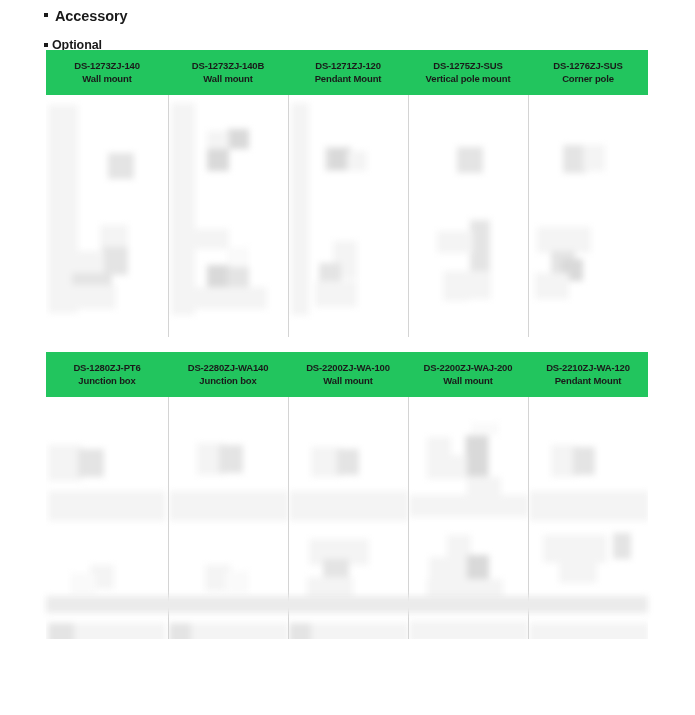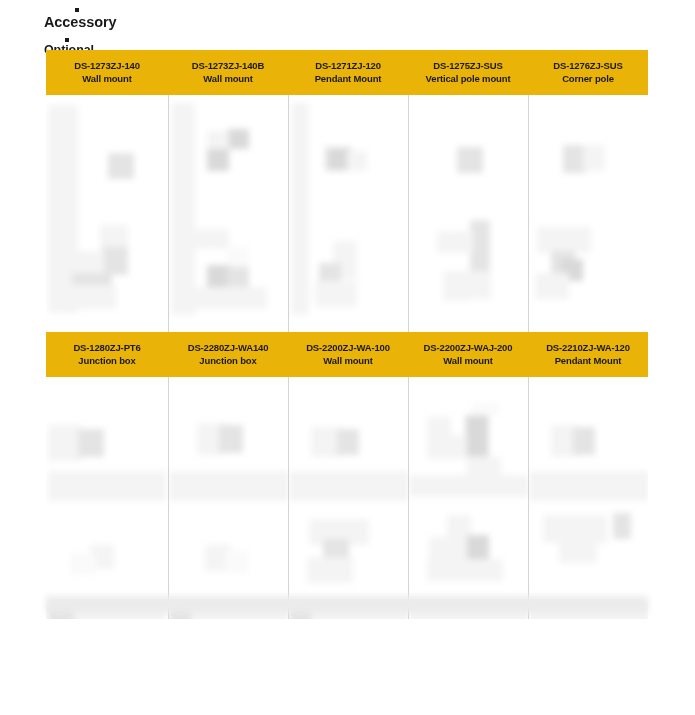--- a/index.html
+++ b/index.html
@@ -15,21 +15,20 @@
     color: #1a1a1a;
     overflow: hidden;
   }
 
   
   .heading {
     position: absolute;
     display: flex;
     align-items: center;
     white-space: nowrap;
-    flex-direction: column;
   }
   .heading .bullet {
     display: inline-block;
     background: #1a1a1a;
     flex: none;
   }
   #heading-accessory {
     left: 44px;
     top: 8px;
   }
@@ -62,30 +61,30 @@
 
   
   .acc-table {
     position: absolute;
     left: 46px;
     width: 602px;
     border-collapse: collapse;
     table-layout: fixed;
   }
   #table-optional  { top: 50px;  }
-  #table-optional-2 { top: 332px; }
+  #table-optional-2 { top: 352px; }
 
   .acc-table col.c1 { width: 122px; }
   .acc-table col.c2 { width: 120px; }
   .acc-table col.c3 { width: 120px; }
   .acc-table col.c4 { width: 120px; }
   .acc-table col.c5 { width: 120px; }
 
   .acc-table th {
-    background: #eab308;
+    background: #22c55e;
     height: 38px;
     padding: 3px 2px 4px 2px;
     vertical-align: middle;
     font-size: 9.5px;
     font-weight: bold;
     line-height: 1.42;
     color: #1a1a1a;
     letter-spacing: -0.15px;
     border: none;
   }

